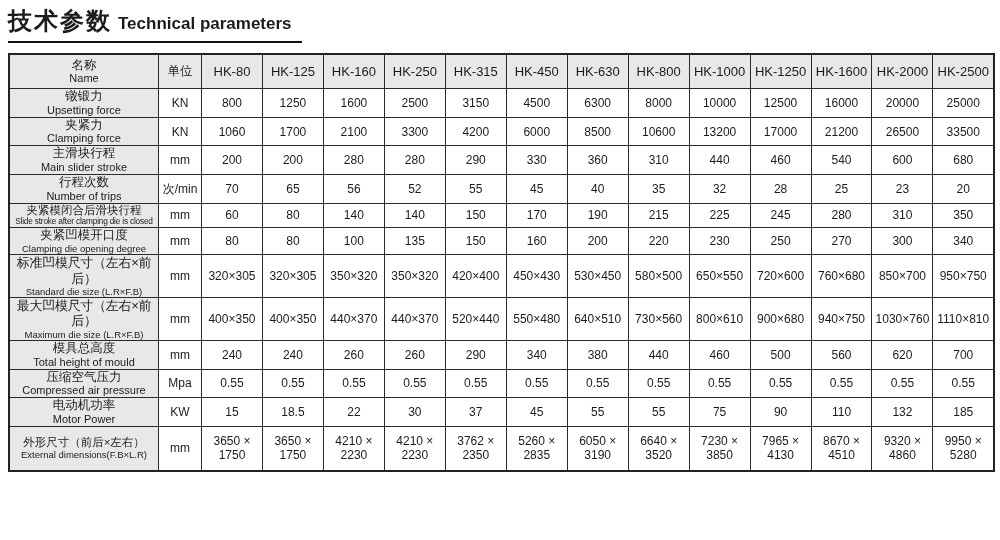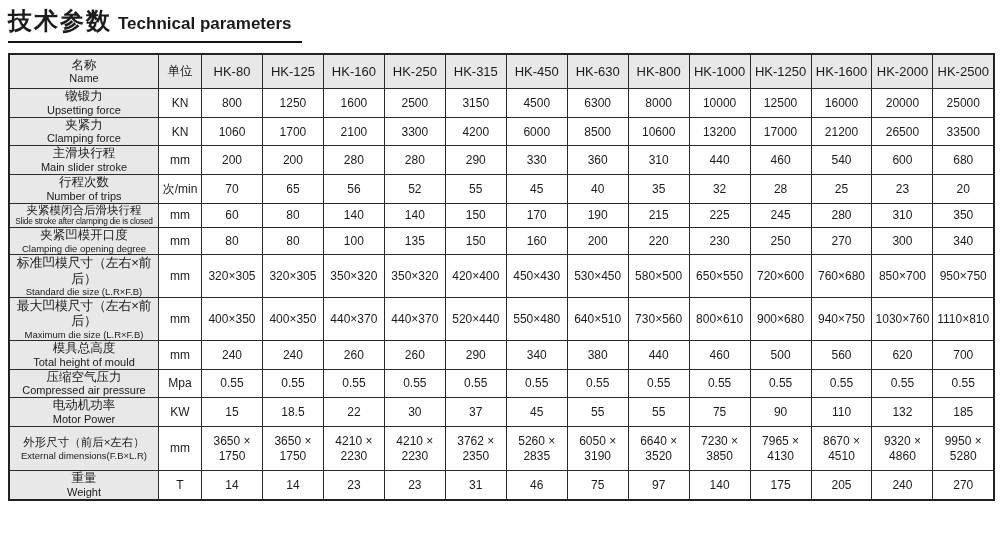--- a/index.html
+++ b/index.html
@@ -307,35 +307,15 @@
           <td class="val">3762 × 2350</td>
           <td class="val">5260 × 2835</td>
           <td class="val">6050 × 3190</td>
           <td class="val">6640 × 3520</td>
           <td class="val">7230 × 3850</td>
           <td class="val">7965 × 4130</td>
           <td class="val">8670 × 4510</td>
           <td class="val">9320 × 4860</td>
           <td class="val">9950 × 5280</td>
         </tr>
-        <tr>
-          <th class="rowlabel">
-            <div class="zh">重量</div>
-            <div class="en">Weight</div>
-          </th>
-          <td class="unit">T</td>
-          <td class="val">14</td>
-          <td class="val">14</td>
-          <td class="val">23</td>
-          <td class="val">23</td>
-          <td class="val">31</td>
-          <td class="val">46</td>
-          <td class="val">75</td>
-          <td class="val">97</td>
-          <td class="val">140</td>
-          <td class="val">175</td>
-          <td class="val">205</td>
-          <td class="val">240</td>
-          <td class="val">270</td>
-        </tr>
       </tbody>
   </table>
 </div>
 
 </body></html>

